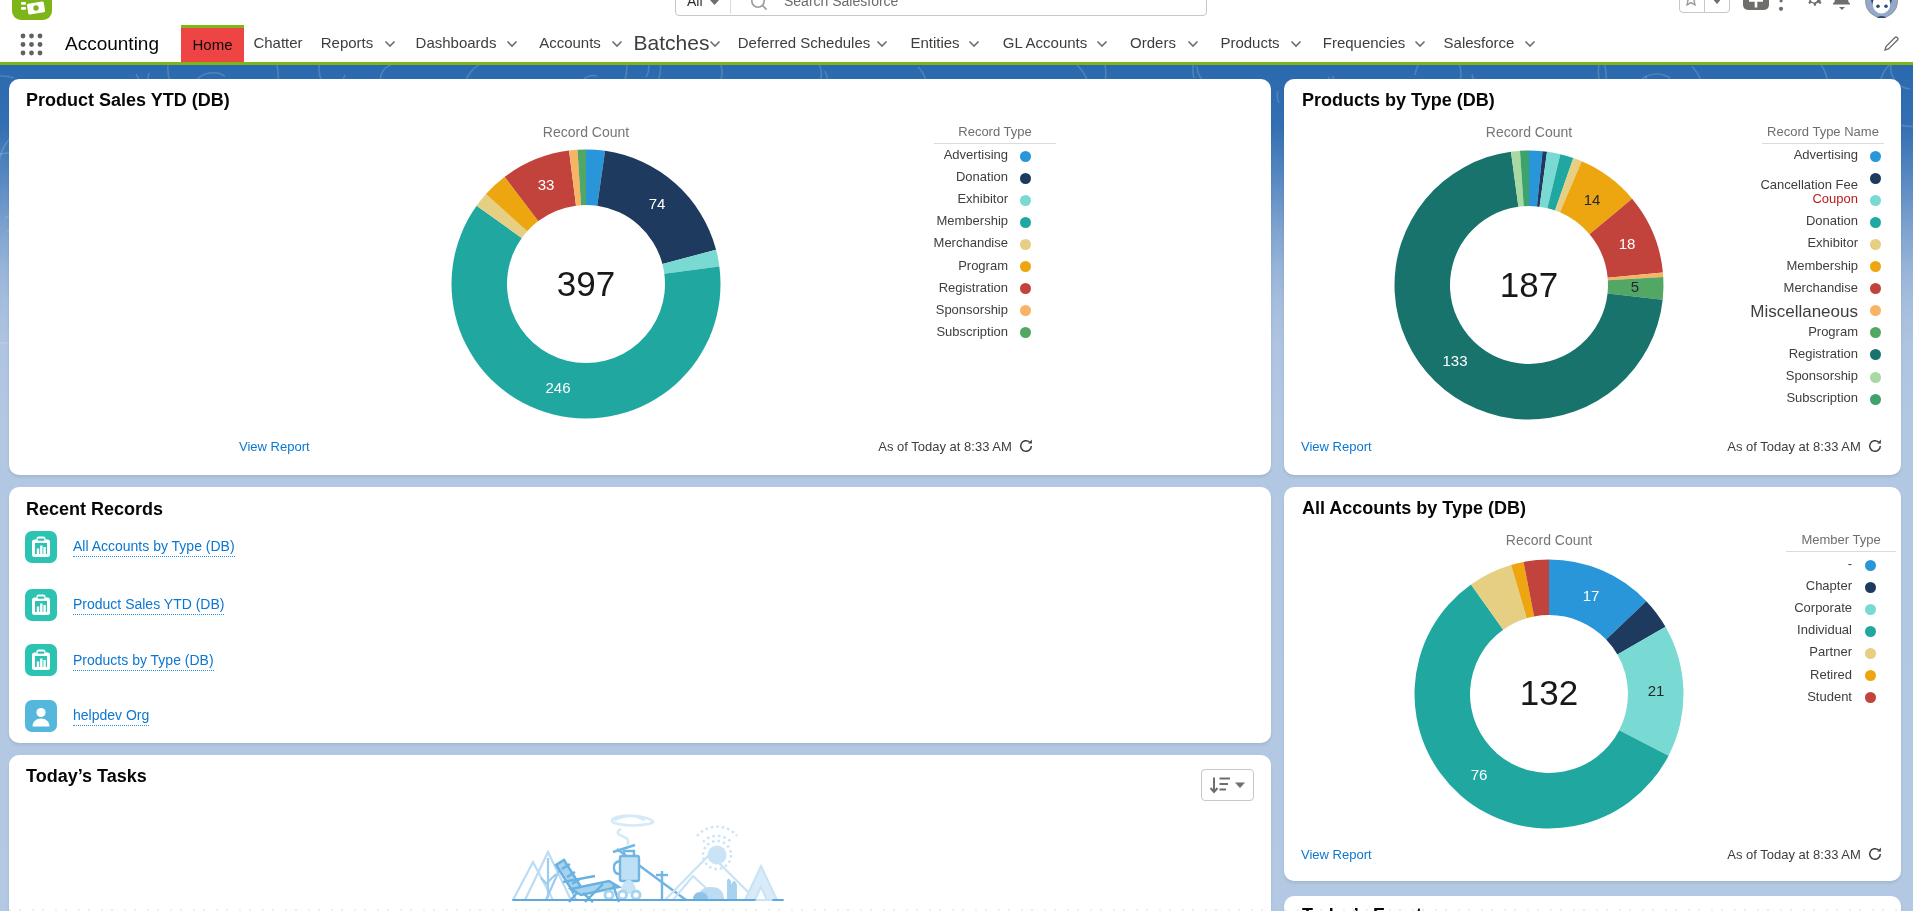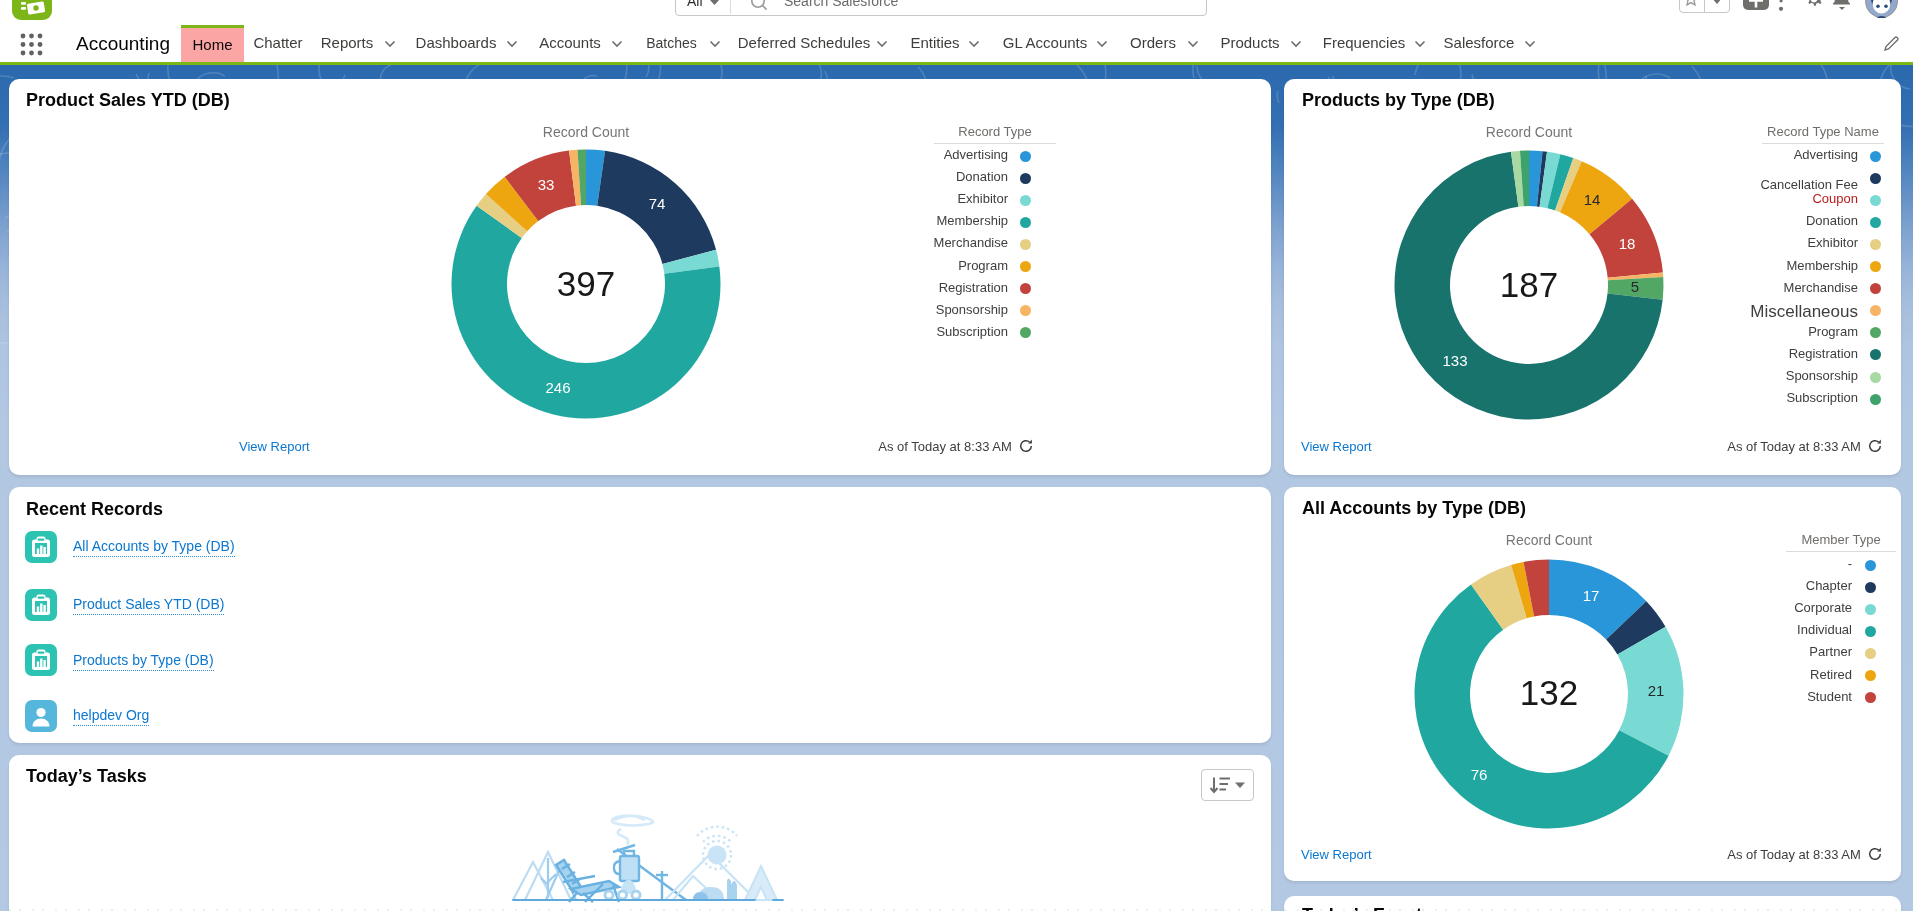--- a/index.html
+++ b/index.html
@@ -180,36 +180,36 @@
       <circle cx="11.5" cy="3" r="2.4"></circle>
       <circle cx="20" cy="3" r="2.4"></circle>
 <circle cx="3" cy="11.5" r="2.4"></circle>
       <circle cx="11.5" cy="11.5" r="2.4"></circle>
       <circle cx="20" cy="11.5" r="2.4"></circle>
 <circle cx="3" cy="20" r="2.4"></circle>
       <circle cx="11.5" cy="20" r="2.4"></circle>
       <circle cx="20" cy="20" r="2.4"></circle>
 </g>
   </svg>
-<div style="position:absolute;left:65px;top:25px;line-height:38px;font-size:19px;color:#080707;margin-left:11px;">Accounting</div>
-<div style="position:absolute;left:181px;top:25px;width:63px;height:37px;background:#fca5a5;border-top:3px solid #7CB617;text-align:center;line-height:33px;font-size:15px;color:#080707;">Home</div>
+<div style="position:absolute;left:65px;top:25px;line-height:38px;font-size:19px;color:#080707;">Accounting</div>
+<div style="position:absolute;left:181px;top:25px;width:63px;height:37px;background:#ef4444;border-top:3px solid #7CB617;text-align:center;line-height:33px;font-size:15px;color:#080707;">Home</div>
 <div style="position:absolute;left:278px;top:25px;transform:translateX(-50%);line-height:36px;font-size:15px;color:#3E3E3C;white-space:nowrap;">Chatter</div>
 <div style="position:absolute;left:347px;top:25px;transform:translateX(-50%);line-height:36px;font-size:15px;color:#3E3E3C;white-space:nowrap;text-align:center;">Reports</div>
 <svg style="position:absolute;left:384px;top:40px" width="12" height="8" viewBox="0 0 12 8">
     <path d="M1.5 1.5 L6 6 L10.5 1.5" fill="none" stroke="#706E6B" stroke-width="1.6"></path>
   </svg>
 <div style="position:absolute;left:456px;top:25px;transform:translateX(-50%);line-height:36px;font-size:15px;color:#3E3E3C;white-space:nowrap;">Dashboards</div>
 <svg style="position:absolute;left:506px;top:40px" width="12" height="8" viewBox="0 0 12 8">
     <path d="M1.5 1.5 L6 6 L10.5 1.5" fill="none" stroke="#706E6B" stroke-width="1.6"></path>
   </svg>
 <div style="position:absolute;left:570px;top:25px;transform:translateX(-50%);line-height:36px;font-size:15px;color:#3E3E3C;white-space:nowrap;">Accounts</div>
 <svg style="position:absolute;left:611px;top:40px" width="12" height="8" viewBox="0 0 12 8">
     <path d="M1.5 1.5 L6 6 L10.5 1.5" fill="none" stroke="#706E6B" stroke-width="1.6"></path>
   </svg>
-<div style="position:absolute;left:671.5px;top:25px;transform:translateX(-50%);line-height:36px;font-size:14px;color:#3E3E3C;white-space:nowrap;">Batches</div>
+<div style="position:absolute;left:671.5px;top:25px;transform:translateX(-50%);line-height:36px;font-size:21px;color:#3E3E3C;white-space:nowrap;">Batches</div>
 <svg style="position:absolute;left:709px;top:40px" width="12" height="8" viewBox="0 0 12 8">
     <path d="M1.5 1.5 L6 6 L10.5 1.5" fill="none" stroke="#706E6B" stroke-width="1.6"></path>
   </svg>
 <div style="position:absolute;left:804px;top:25px;transform:translateX(-50%);line-height:36px;font-size:15px;color:#3E3E3C;white-space:nowrap;">Deferred Schedules</div>
 <svg style="position:absolute;left:876px;top:40px" width="12" height="8" viewBox="0 0 12 8">
     <path d="M1.5 1.5 L6 6 L10.5 1.5" fill="none" stroke="#706E6B" stroke-width="1.6"></path>
   </svg>
 <div style="position:absolute;left:935px;top:25px;transform:translateX(-50%);line-height:36px;font-size:15px;color:#3E3E3C;white-space:nowrap;">Entities</div>
 <svg style="position:absolute;left:968px;top:40px" width="12" height="8" viewBox="0 0 12 8">
     <path d="M1.5 1.5 L6 6 L10.5 1.5" fill="none" stroke="#706E6B" stroke-width="1.6"></path>

